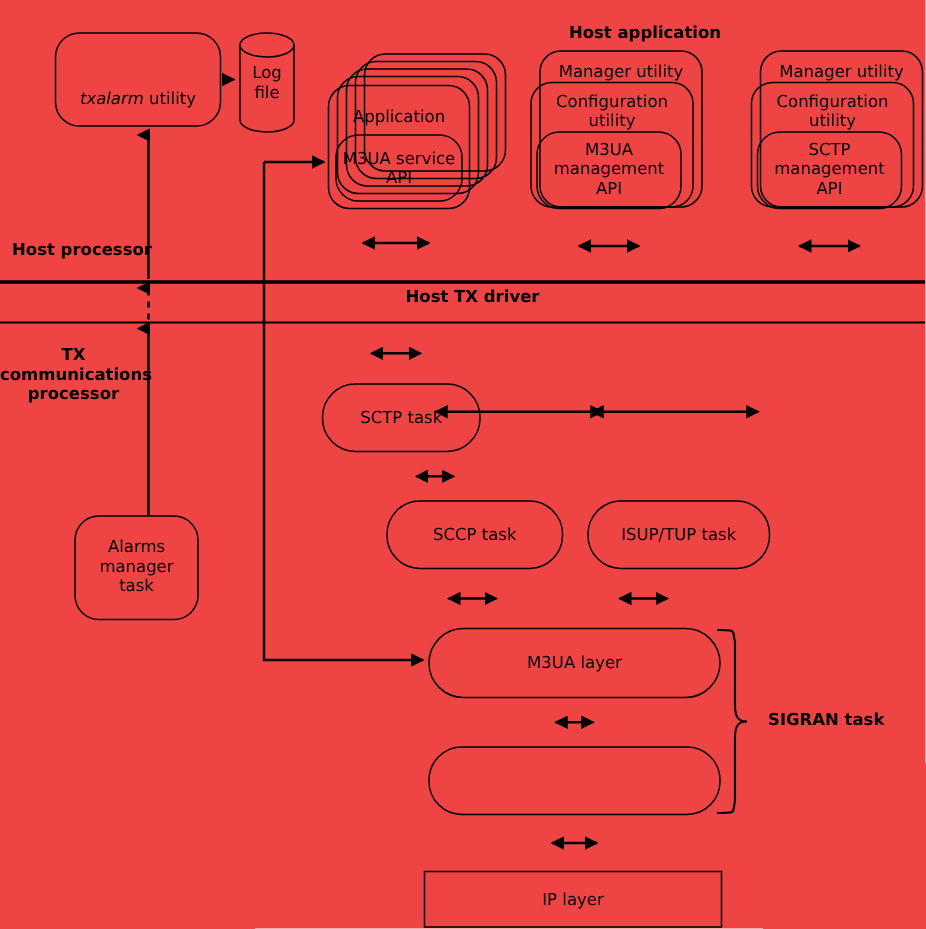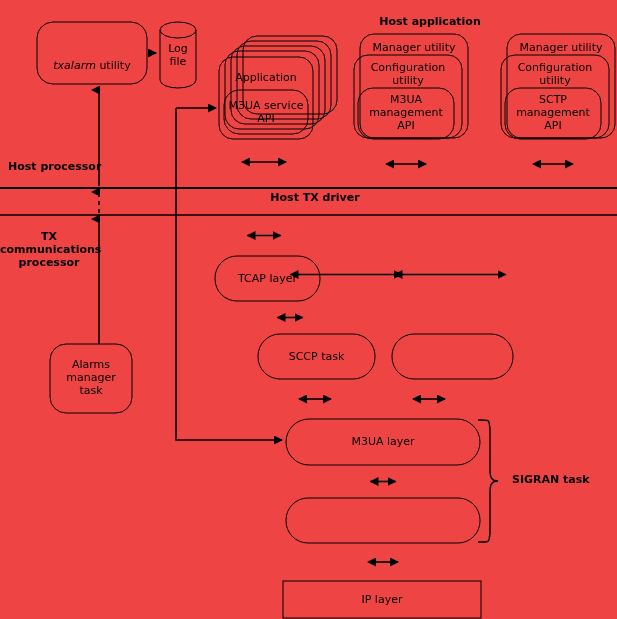--- a/index.html
+++ b/index.html
@@ -164,24 +164,25 @@
   <div class="lbl lbl-bold" style="left:0px; top:230px; width:98px;">TX
 communications
 processor</div>
 
   <div class="lbl lbl-bold" style="left:220px; top:191px; width:190px;">Host TX driver</div>
 
   <div class="lbl" style="left:50px; top:358px; width:82px;">Alarms
 manager
 task</div>
 
-  <div class="lbl" style="left:215px; top:272px; width:105px;">TCAP layer</div>
+  <div class="lbl" style="left:215px; top:272px; width:105px;">SCTP task</div>
 
   <div class="lbl" style="left:258px; top:350px; width:117px;">SCCP task</div>
 
+  <div class="lbl" style="left:392px; top:350px; width:121px;">ISUP/TUP task</div>
 
   <div class="lbl" style="left:286px; top:435px; width:194px;">M3UA layer</div>
 
 
   <div class="lbl" style="left:283px; top:593px; width:198px;">IP layer</div>
 
   <div class="lbl lbl-bold" style="left:512px; top:473px; width:100px; text-align:left;">SIGRAN task</div>
 
 </div>
 

